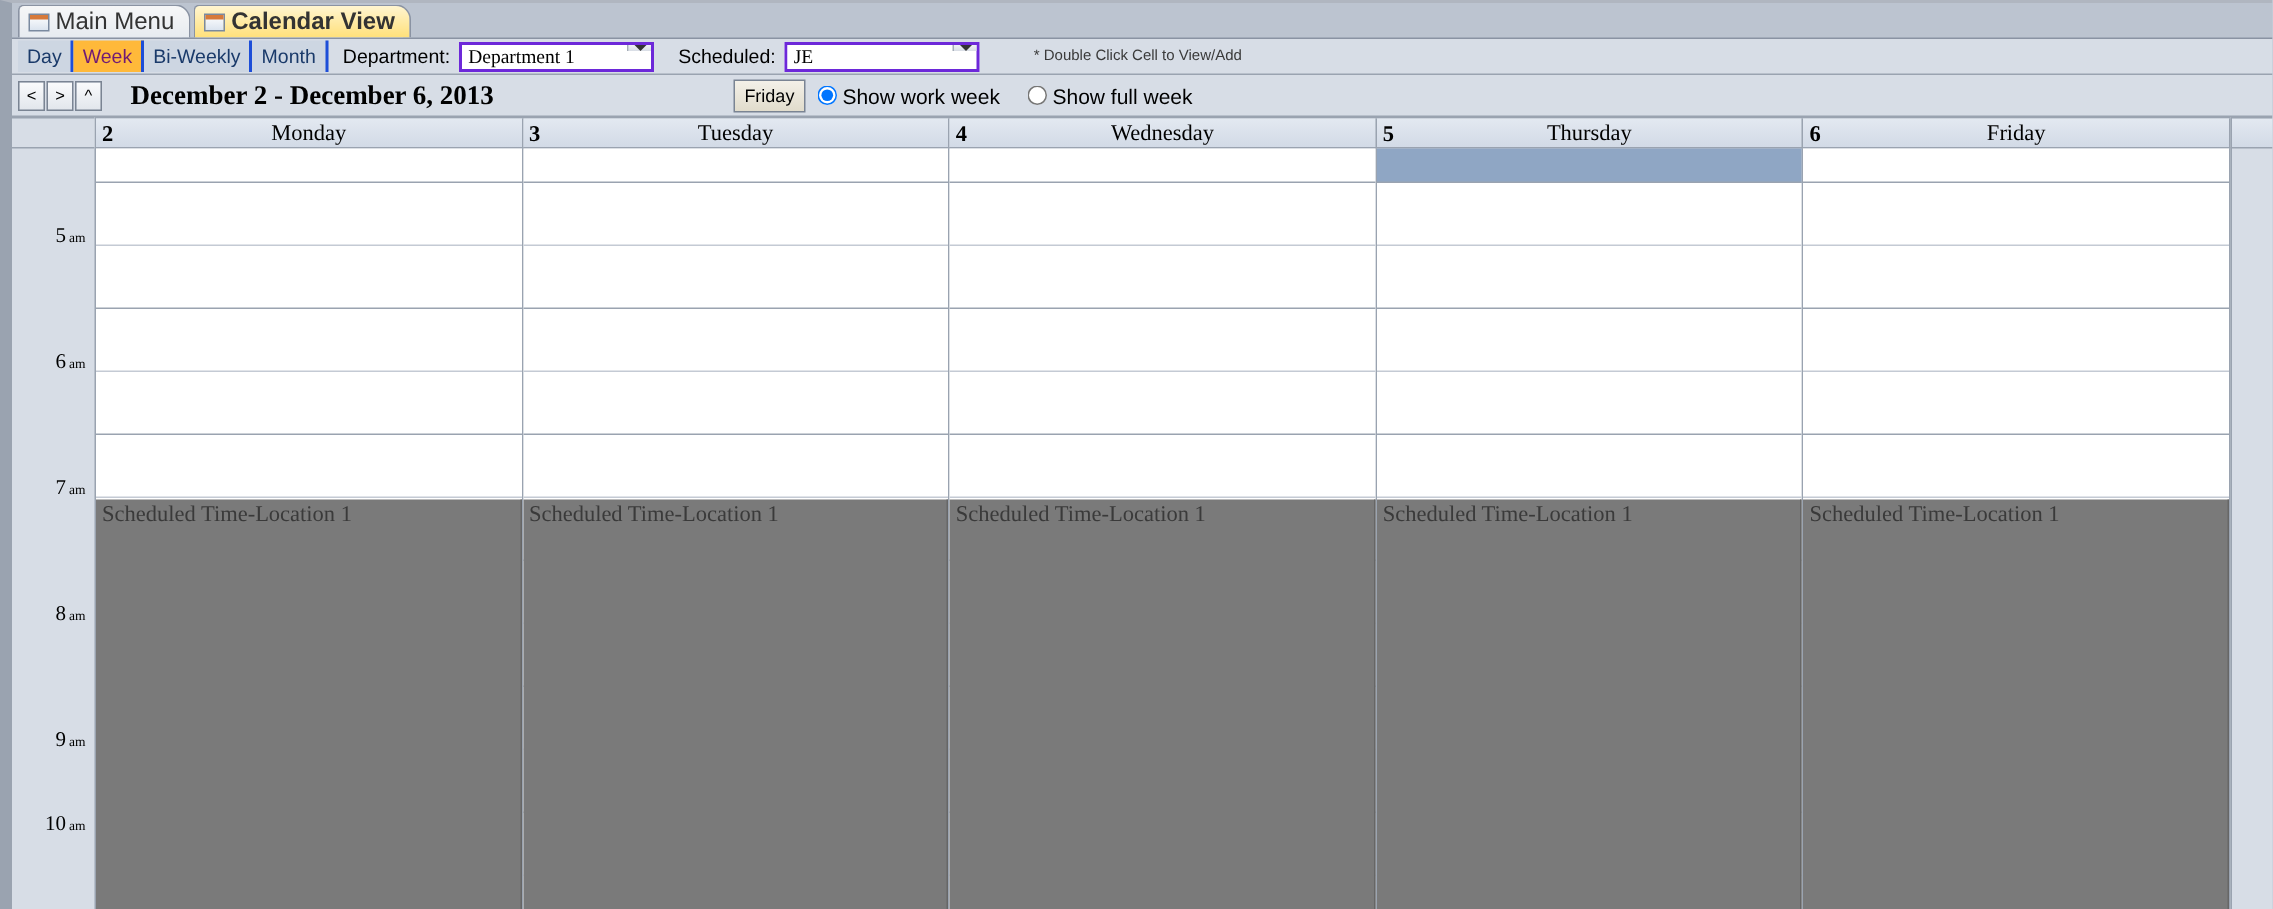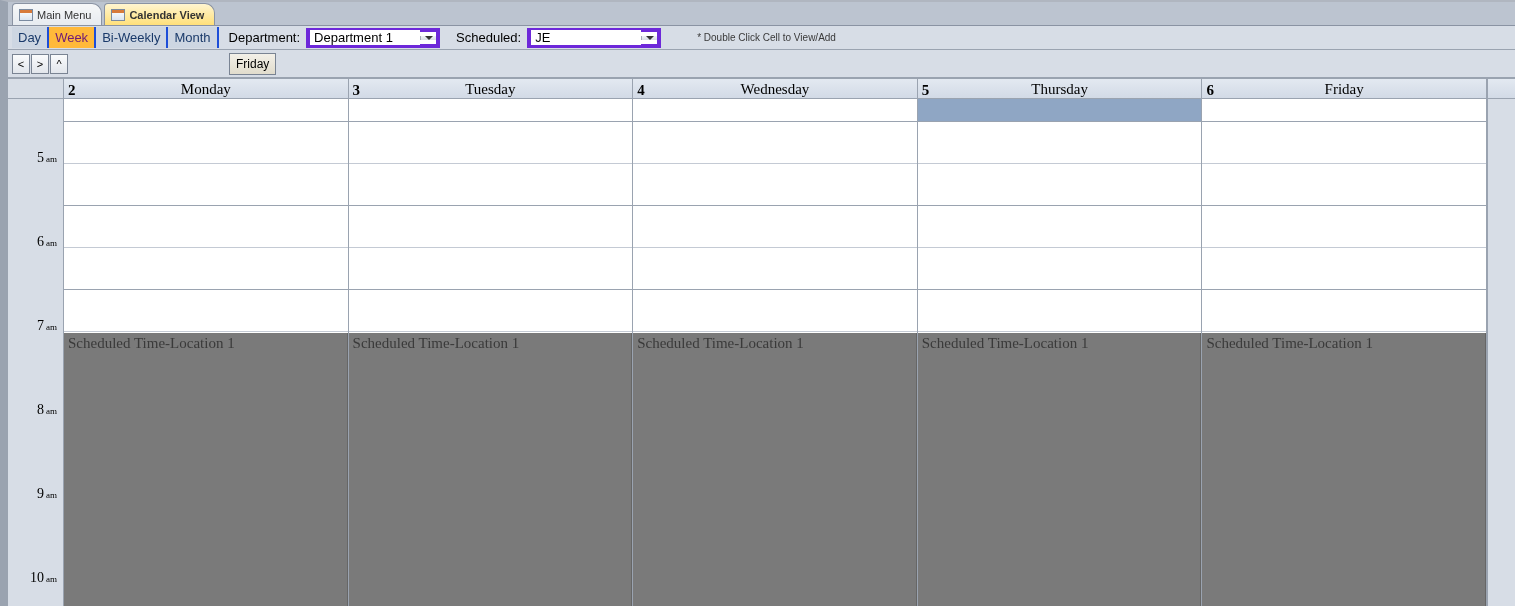--- a/index.html
+++ b/index.html
@@ -30,21 +30,21 @@
   display: flex;
   align-items: center;
   gap: 4px;
   height: 22px;
   padding: 0 10px 0 6px;
   background: linear-gradient(#f6f7f8,#e7ebf0);
   border: 1px solid #8a93a3;
   border-bottom: none;
   border-top-left-radius: 4px;
   border-top-right-radius: 10px;
-  font-size: 11px;
+  font-size: 16px;
   color: #333;
   cursor: pointer;
 }
 .tab.active {
   background: linear-gradient(#fff5d0,#ffe07a);
   font-weight: bold;
   text-align: center;
 }
 .tab .form-icon {
   width: 14px; height: 12px;
@@ -76,25 +76,26 @@
 .viewbtn.active {
   background: #ffb93a;
   color: #701a75;
 }
 .tlabel {
   padding: 3px 6px 3px 10px;
   color: #000;
 }
 .combo {
   display: inline-flex;
-  align-items: center;
+  align-items: flex-start;
   height: 20px;
   background: #fff;
-  border: 4px solid #6d28d9;
+  border: 2px solid #6d28d9;
   margin-right: 6px;
+  font-family: Liberation Serif, serif;
 }
 .combo input {
   border: none;
   outline: none;
   font-size: 13px;
   padding: 0 4px;
   font-family: inherit;
   width: 110px;
 }
 .combo .dd {
@@ -293,32 +294,43 @@
       <input value="JE" style="">
       <div class="dd"></div>
     </div>
     <div class="hint">* Double Click Cell to View/Add</div>
   </div>
 
   <div class="navrow">
     <div class="navbtn">&lt;</div>
     <div class="navbtn">&gt;</div>
     <div class="navbtn">^</div>
+    <div class="daterange">December 2 - December 6, 2013</div>
     <button class="printbtn">Friday</button>
+    <div class="radiogrp">
+      <label>
+        <input type="radio" name="wm" checked="" style="">
+        <span>Show work week</span>
+      </label>
+      <label>
+        <input type="radio" name="wm" style="">
+        <span>Show full week</span>
+      </label>
+    </div>
   </div>
 
   <div class="calwrap">
     <div class="gutter">
       <div class="ghead"></div>
       <div class="glabel" style="top:72px"><span>5</span><span class="amtxt">am</span></div>
       <div class="glabel" style="top:156px"><span>6</span><span class="amtxt">am</span></div>
       <div class="glabel" style="top:240px"><span>7</span><span class="amtxt">am</span></div>
       <div class="glabel" style="top:324px"><span>8</span><span class="amtxt">am</span></div>
       <div class="glabel" style="top:408px"><span>9</span><span class="amtxt">am</span></div>
-      <div class="glabel" style="top:492px"><span>10</span><span class="amtxt">am</span></div>
+      <div class="glabel" style="top:464px"><span>10</span><span class="amtxt">am</span></div>
     </div>
 
     <div class="grid">
       <div class="headerrow">
         <div class="daycolh"><span class="dnum">2</span><span>Monday</span></div>
         <div class="daycolh"><span class="dnum">3</span><span>Tuesday</span></div>
         <div class="daycolh"><span class="dnum">4</span><span>Wednesday</span></div>
         <div class="daycolh"><span class="dnum">5</span><span>Thursday</span></div>
         <div class="daycolh"><span class="dnum">6</span><span>Friday</span></div>
       </div>

